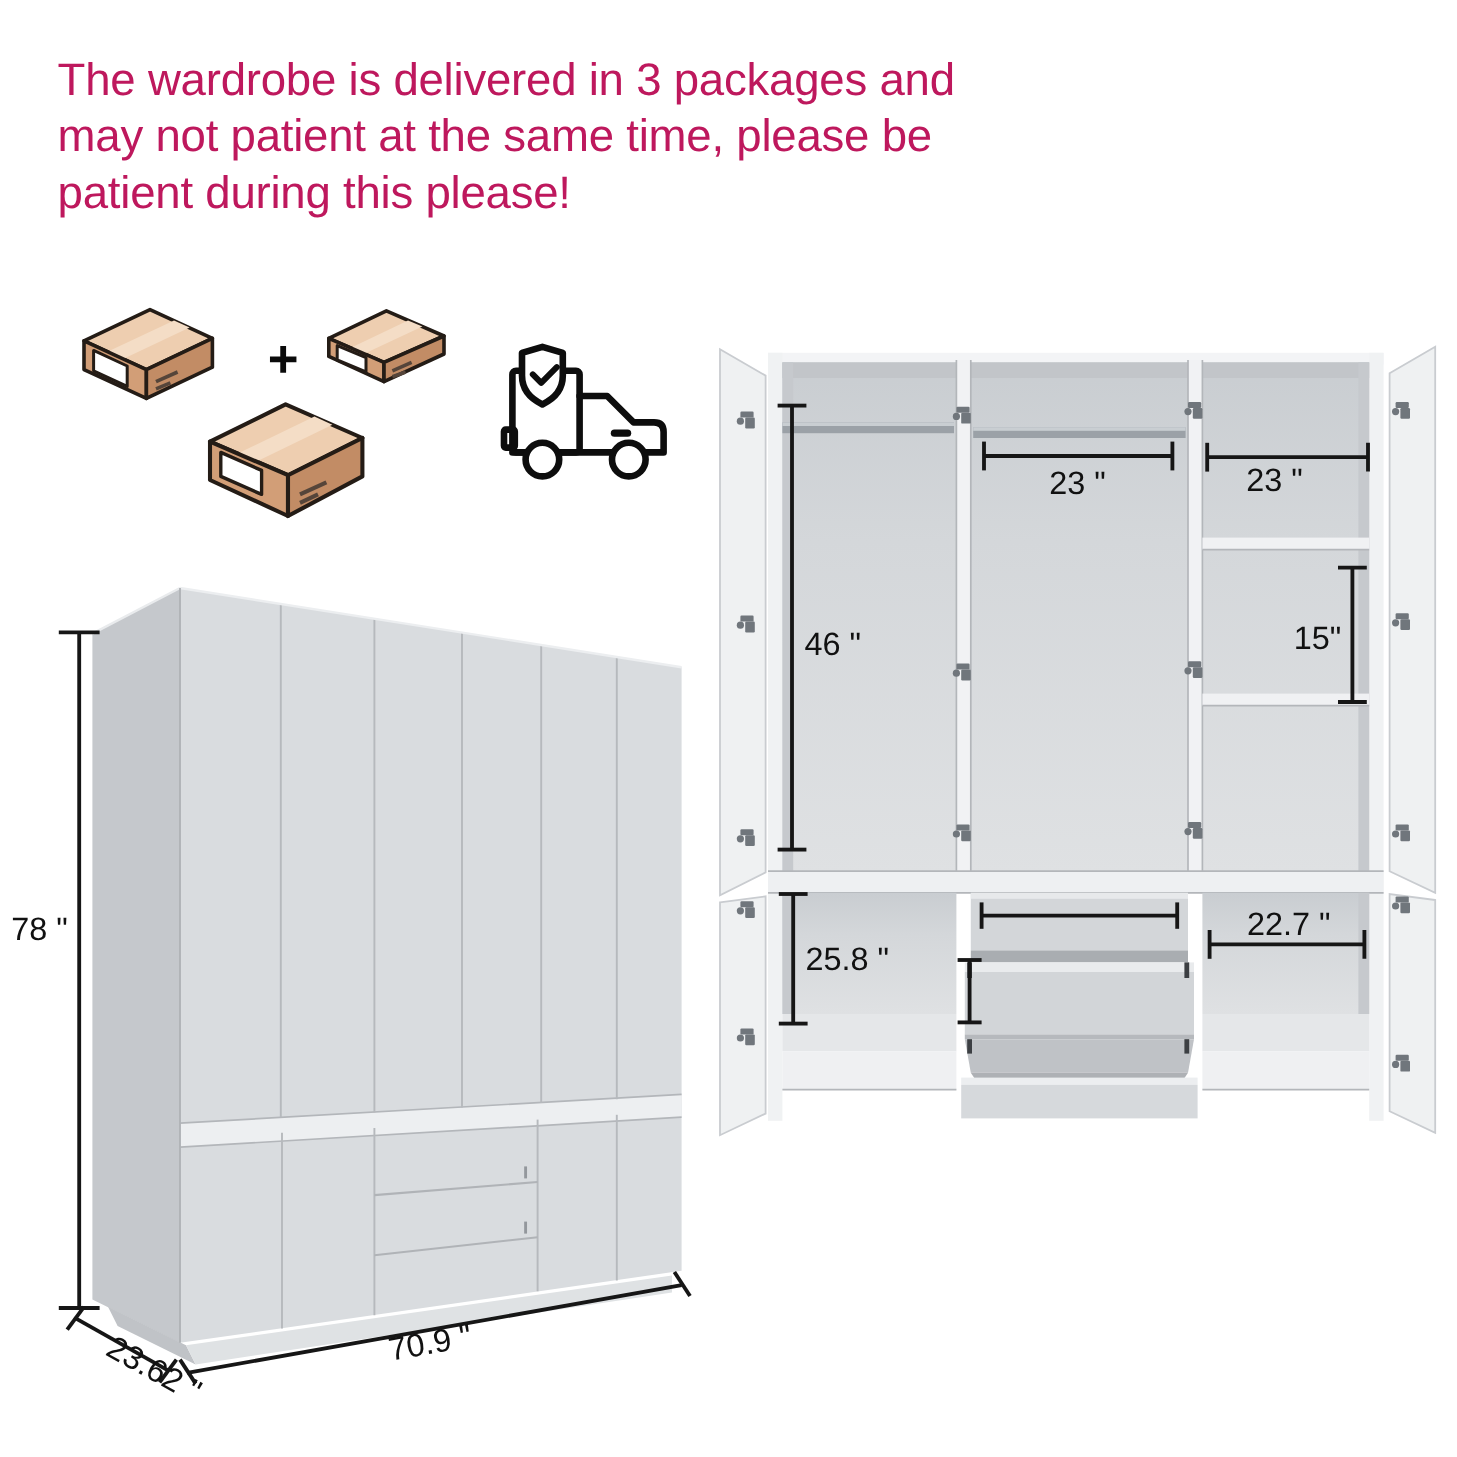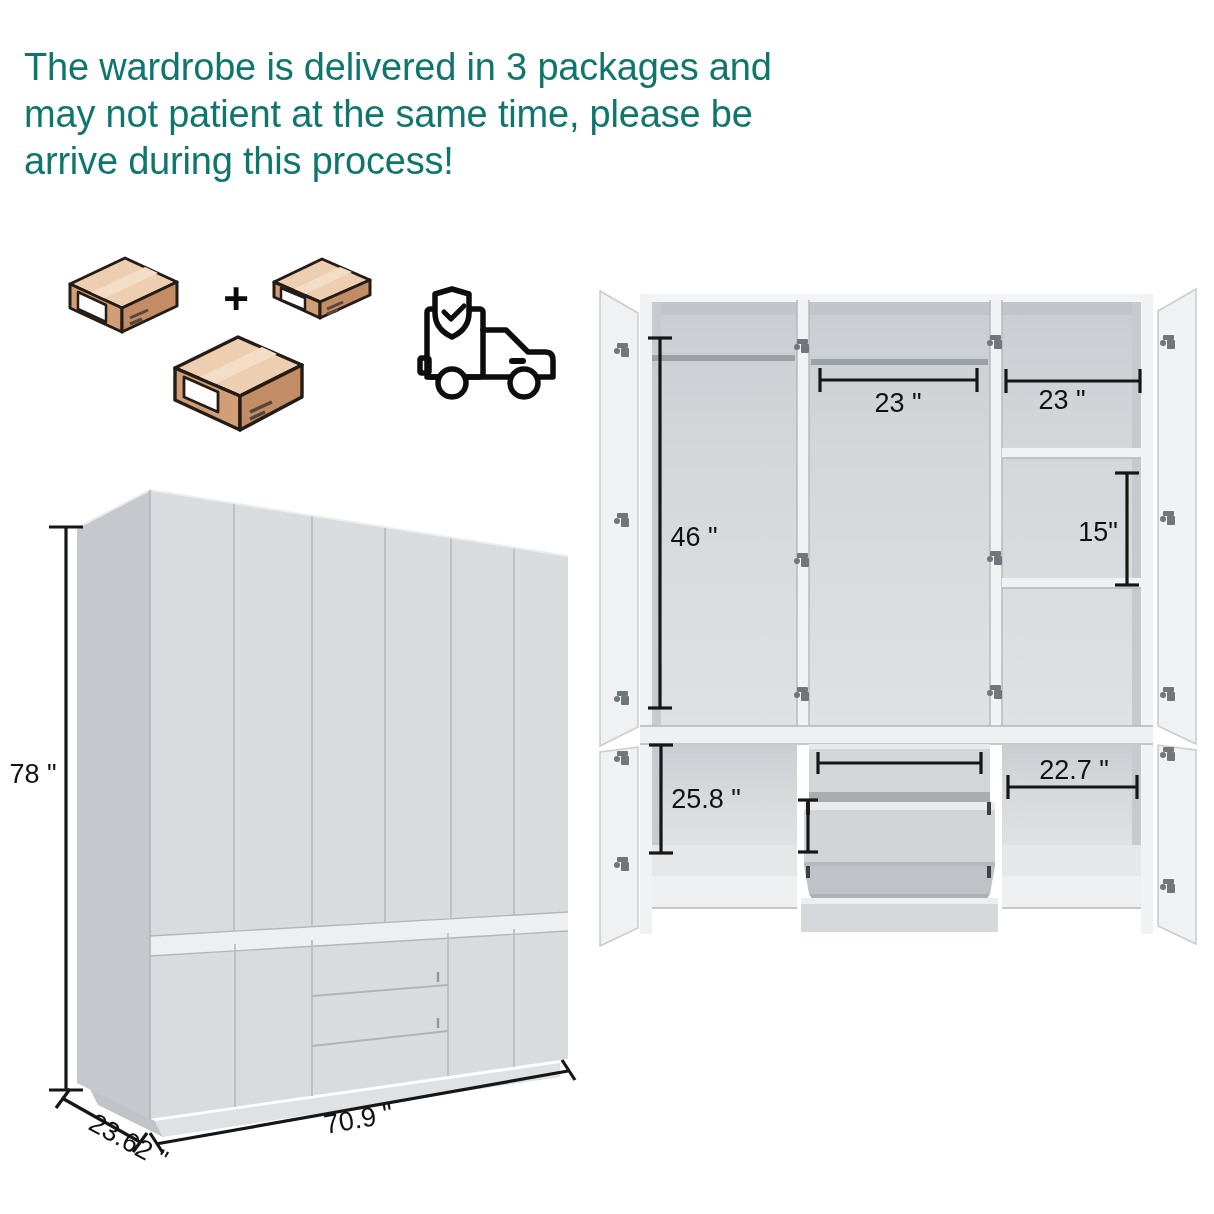--- a/index.html
+++ b/index.html
@@ -1,35 +1,35 @@
 <!DOCTYPE html>
 <html><head>
 <meta charset="utf-8">
 <style>
   html,body{margin:0;padding:0;background:#ffffff;}
   .page{position:relative;width:1214px;height:1214px;background:#ffffff;overflow:hidden;
         font-family:"Liberation Sans", sans-serif;}
-  .note{position:absolute;left:24px;top:44px;width:860px;color:#0f766e;
+  .note{position:absolute;left:48px;top:44px;width:860px;color:#be185d;
         font-size:38px;line-height:47px;font-weight:400;letter-spacing:-0.2px;}
   .gfx{position:absolute;left:0;top:0;}
   .dim-label{font-family:"Liberation Sans", sans-serif;font-size:27px;fill:#111;font-weight:400;}
   .dim-line{stroke:#161616;stroke-width:3.2;}
   .dim-cap{stroke:#161616;stroke-width:3.2;}
   .edge{stroke:#b3b6ba;stroke-width:1.4;}
   .hinge{fill:#70767c;}
 </style>
 </head>
 <body>
 
 <div class="page">
 
   <div class="note">
     <div>The wardrobe is delivered in 3 packages and</div>
     <div>may not patient at the same time, please be</div>
-    <div>arrive during this process!</div>
+    <div>patient during this please!</div>
   </div>
 
   <svg class="gfx" width="1214" height="1214" viewBox="0 0 1214 1214">
     <defs>
       <linearGradient id="intGrad" x1="0" y1="0" x2="0" y2="1">
         <stop offset="0" stop-color="#c9cdd1"></stop>
         <stop offset="0.35" stop-color="#d4d7da"></stop>
         <stop offset="1" stop-color="#dfe1e3"></stop>
       </linearGradient>
       <symbol id="hingeSym" overflow="visible">

